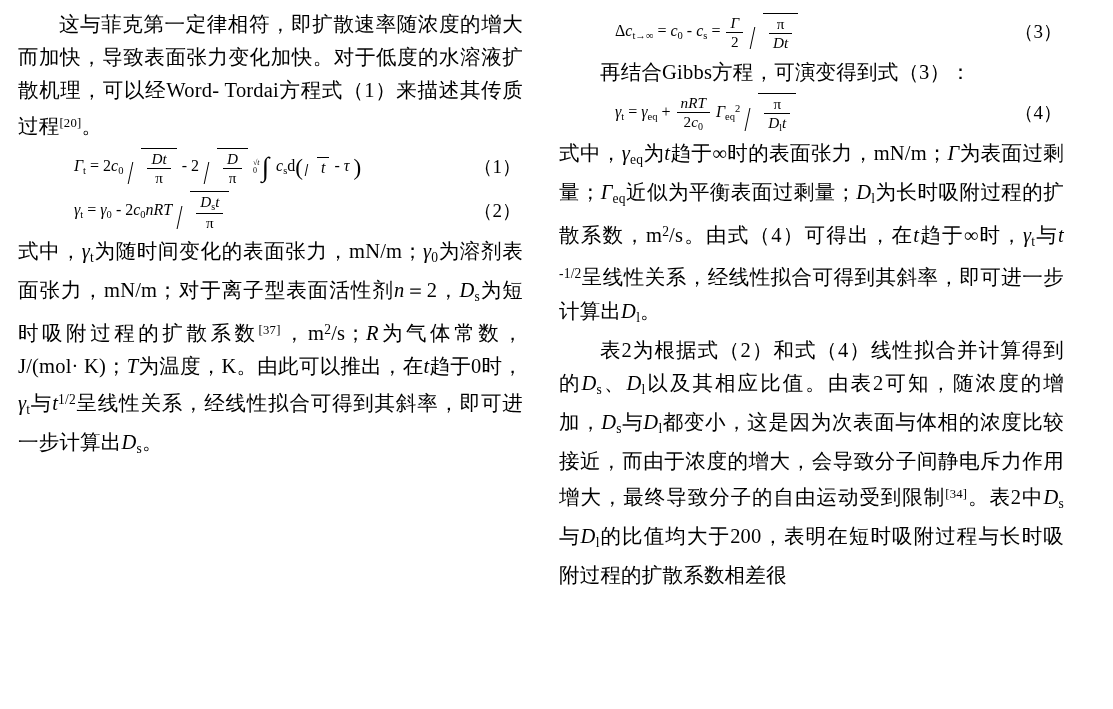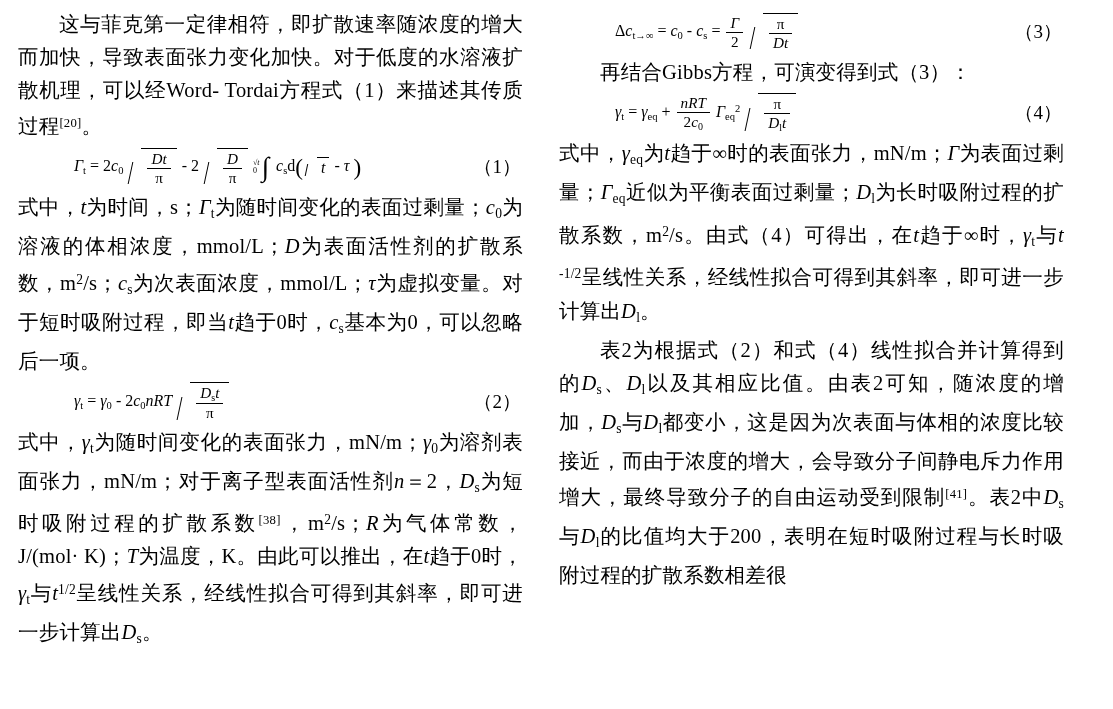--- a/index.html
+++ b/index.html
@@ -154,35 +154,32 @@
         <i>Γ</i><sub>t</sub> = 2<i>c</i><sub>0</sub>
         <span class="sqrt"><span class="radicand"><span class="frac"><span class="num"><i>Dt</i></span><span class="den">π</span></span></span></span>
         - 2
         <span class="sqrt"><span class="radicand"><span class="frac"><span class="num"><i>D</i></span><span class="den">π</span></span></span></span>
         <span class="intlim"><span style="display:block;">√<i>t</i></span><span style="display:block;">0</span></span><span class="bigint">∫</span>
         <i>c</i><sub>s</sub>d<span class="paren-big">(</span><span class="sqrt"><span class="radicand"><i>t</i></span></span> - <i>τ</i> <span class="paren-big">)</span>
       </span>
       <span class="eq-num">（1）</span>
     </div>
 
-    <p class="para">
-      式中，<i>t</i>为时间，s；<i>Γ</i><sub>t</sub>为随时间变化的表面过剩量；<i>c</i><sub>0</sub>为溶液的体相浓度，mmol/L；<i>D</i>为表面活性剂的扩散系数，m<sup>2</sup>/s；<i>c</i><sub>s</sub>为次表面浓度，mmol/L；<i>τ</i>为虚拟变量。对于短时吸附过程，即当<i>t</i>趋于0时，<i>c</i><sub>s</sub>基本为0，可以忽略后一项。
-    </p>
 
 
     <div class="eq-block">
       <span class="eq-body">
         <i>γ</i><sub>t</sub> = <i>γ</i><sub>0</sub> - 2<i>c</i><sub>0</sub><i>nRT</i>
         <span class="sqrt"><span class="radicand"><span class="frac"><span class="num"><i>D</i><sub>s</sub><i>t</i></span><span class="den">π</span></span></span></span>
       </span>
       <span class="eq-num">（2）</span>
     </div>
 
     <p class="para">
-      式中，<i>γ</i><sub>t</sub>为随时间变化的表面张力，mN/m；<i>γ</i><sub>0</sub>为溶剂表面张力，mN/m；对于离子型表面活性剂<i>n</i>＝2，<i>D</i><sub>s</sub>为短时吸附过程的扩散系数<span class="sup-ref">[38]</span>，m<sup>2</sup>/s；<i>R</i>为气体常数，J/(mol· K)；<i>T</i>为温度，K。由此可以推出，在<i>t</i>趋于0时，<i>γ</i><sub>t</sub>与<i>t</i><sup>1/2</sup>呈线性关系，经线性拟合可得到其斜率，即可进一步计算出<i>D</i><sub>s</sub>。
+      式中，<i>γ</i><sub>t</sub>为随时间变化的表面张力，mN/m；<i>γ</i><sub>0</sub>为溶剂表面张力，mN/m；对于离子型表面活性剂<i>n</i>＝2，<i>D</i><sub>s</sub>为短时吸附过程的扩散系数<span class="sup-ref">[37]</span>，m<sup>2</sup>/s；<i>R</i>为气体常数，J/(mol· K)；<i>T</i>为温度，K。由此可以推出，在<i>t</i>趋于0时，<i>γ</i><sub>t</sub>与<i>t</i><sup>1/2</sup>呈线性关系，经线性拟合可得到其斜率，即可进一步计算出<i>D</i><sub>s</sub>。
     </p>
 
   </div>
 
   <div class="column">
 
 
     <div class="eq-block">
       <span class="eq-body">
         Δ<i>c</i><sub>t→∞</sub> = <i>c</i><sub>0</sub> - <i>c</i><sub>s</sub> =
@@ -205,18 +202,18 @@
       </span>
       <span class="eq-num">（4）</span>
     </div>
 
     <p class="para">
       式中，<i>γ</i><sub>eq</sub>为<i>t</i>趋于∞时的表面张力，mN/m；<i>Γ</i>为表面过剩量；<i>Γ</i><sub>eq</sub>近似为平衡表面过剩量；<i>D</i><sub>l</sub>为长时吸附过程的扩散系数，m<sup>2</sup>/s。由式（4）可得出，在<i>t</i>趋于∞时，<i>γ</i><sub>t</sub>与<i>t</i><sup> -1/2</sup>呈线性关系，经线性拟合可得到其斜率，即可进一步计算出<i>D</i><sub>l</sub>。
     </p>
 
 
     <p class="para indent">
-      表2为根据式（2）和式（4）线性拟合并计算得到的<i>D</i><sub>s</sub>、<i>D</i><sub>l</sub>以及其相应比值。由表2可知，随浓度的增加，<i>D</i><sub>s</sub>与<i>D</i><sub>l</sub>都变小，这是因为次表面与体相的浓度比较接近，而由于浓度的增大，会导致分子间静电斥力作用增大，最终导致分子的自由运动受到限制<span class="sup-ref">[41]</span>。表2中<i>D</i><sub>s</sub>与<i>D</i><sub>l</sub>的比值均大于200，表明在短时吸附过程与长时吸附过程的扩散系数相差很
+      表2为根据式（2）和式（4）线性拟合并计算得到的<i>D</i><sub>s</sub>、<i>D</i><sub>l</sub>以及其相应比值。由表2可知，随浓度的增加，<i>D</i><sub>s</sub>与<i>D</i><sub>l</sub>都变小，这是因为次表面与体相的浓度比较接近，而由于浓度的增大，会导致分子间静电斥力作用增大，最终导致分子的自由运动受到限制<span class="sup-ref">[34]</span>。表2中<i>D</i><sub>s</sub>与<i>D</i><sub>l</sub>的比值均大于200，表明在短时吸附过程与长时吸附过程的扩散系数相差很
     </p>
 
   </div>
 
 </div>
 
 </body></html>

